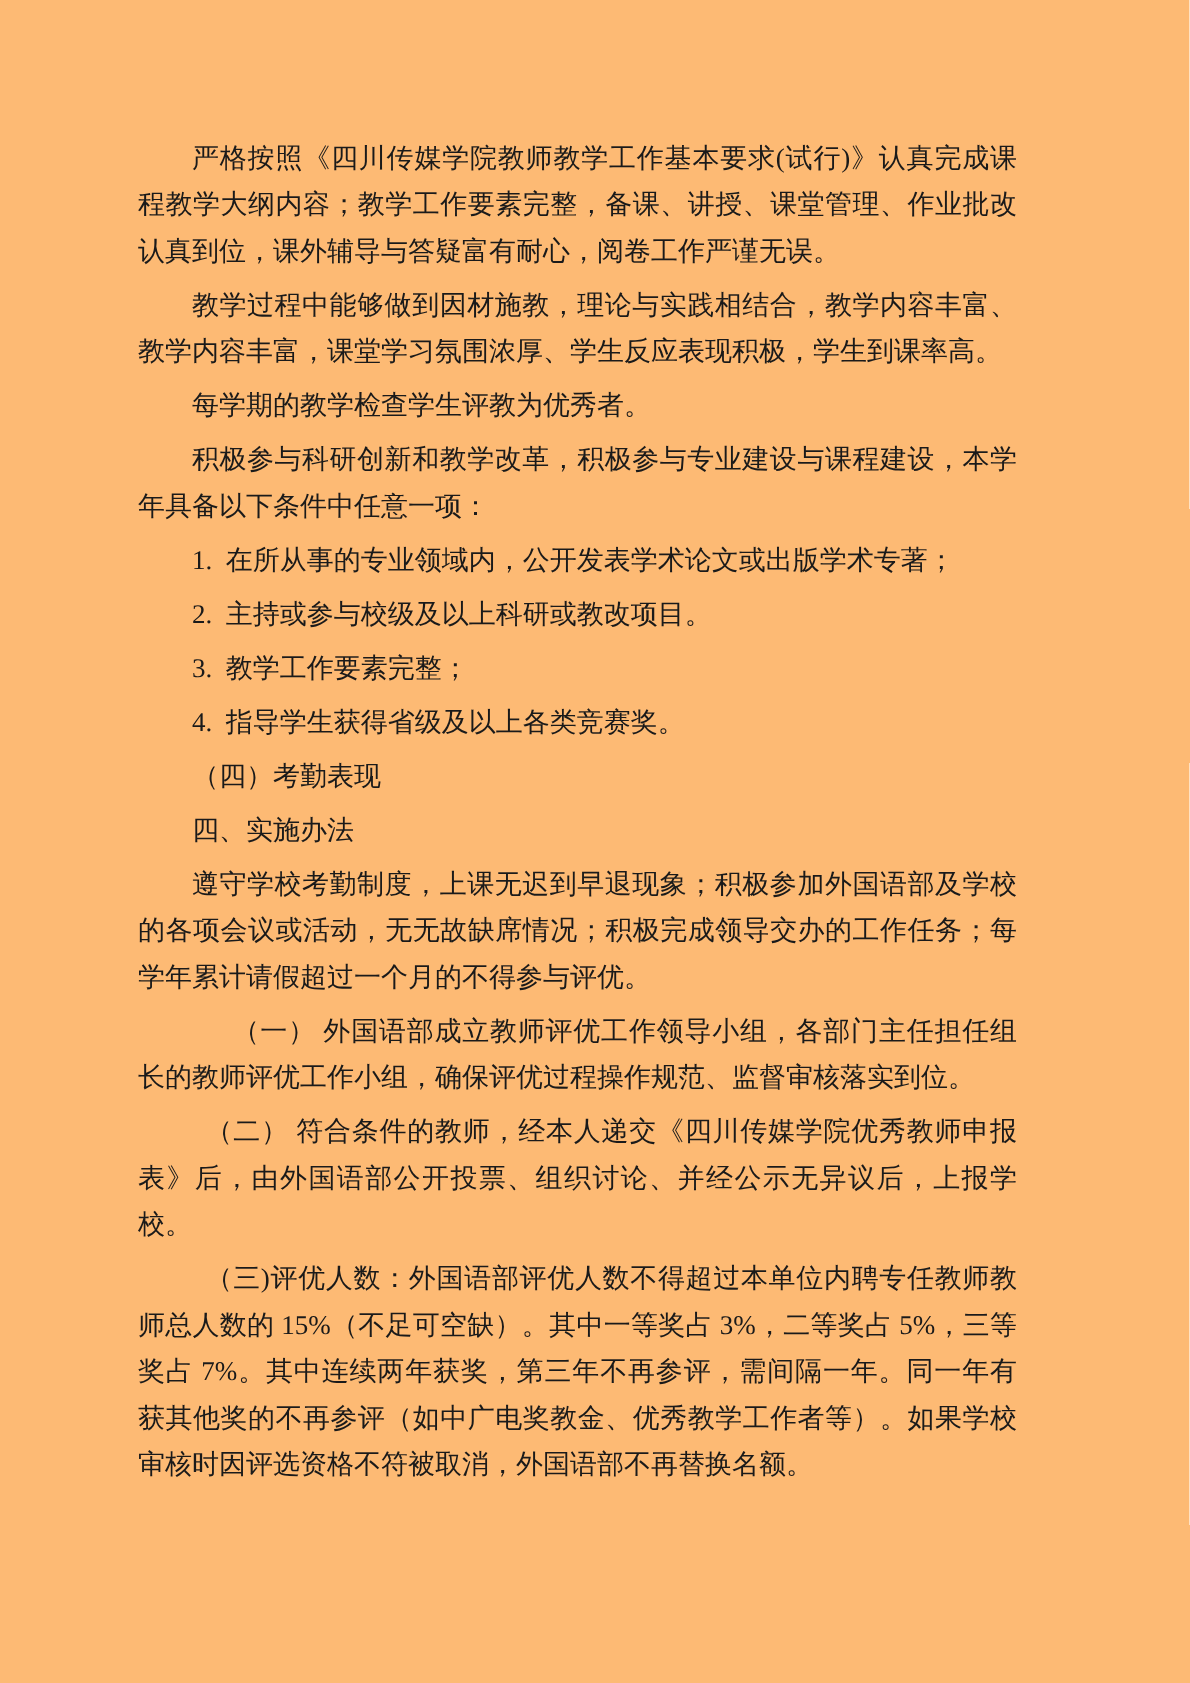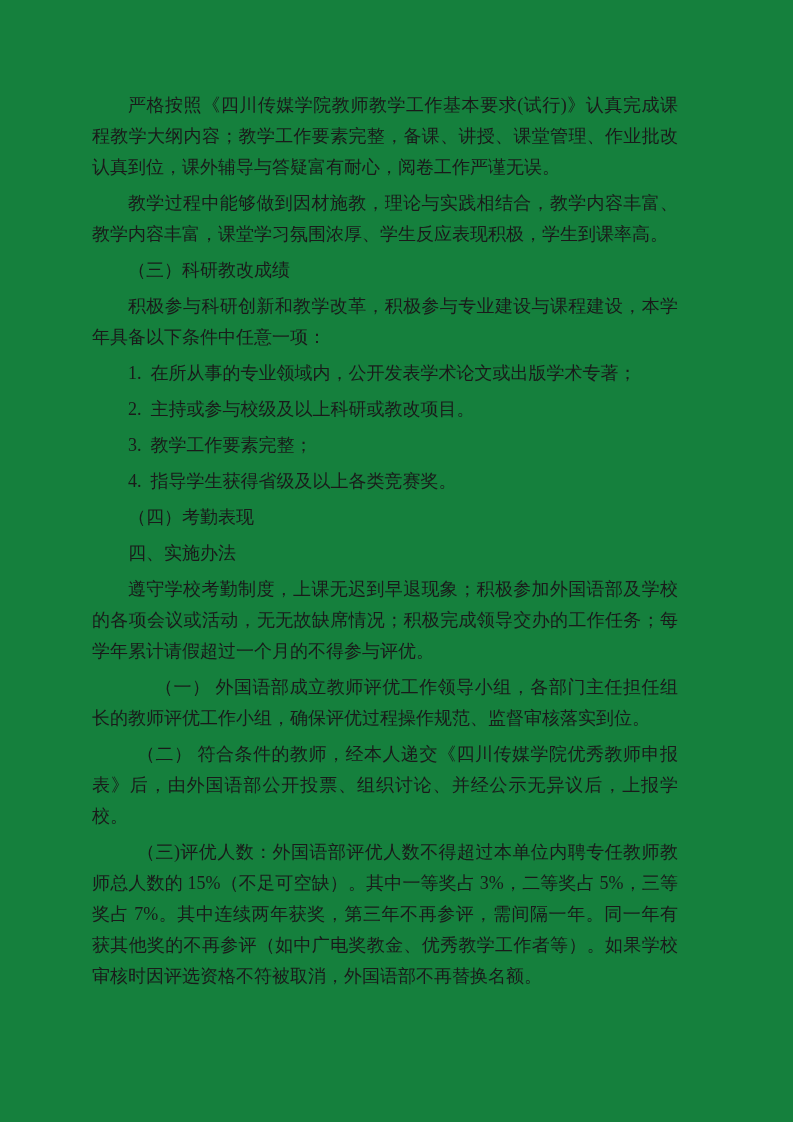--- a/index.html
+++ b/index.html
@@ -4,21 +4,21 @@
 <style>
   html, body {
     margin: 0;
     padding: 0;
     background: #ffffff;
   }
   .page {
     position: relative;
     width: 793px;
     height: 1122px;
-    background: #15803d;
+    background: #fdba74;
     overflow: hidden;
   }
   .doc-body {
     position: absolute;
     left: 92px;
     top: 90px;
     width: 586px;
     font-family: "Liberation Serif", "DejaVu Serif", serif;
     font-size: 18px;
     line-height: 31px;
@@ -34,21 +34,21 @@
   p.list-item     { text-indent: 2em; }
   .list-num { margin-right: 0.5em; }
 </style>
 </head>
 <body>
 
 <div class="page">
   <div class="doc-body" id="doc-body">
       <p class="indent-body">严格按照《四川传媒学院教师教学工作基本要求(试行)》认真完成课程教学大纲内容；教学工作要素完整，备课、讲授、课堂管理、作业批改认真到位，课外辅导与答疑富有耐心，阅卷工作严谨无误。</p>
       <p class="indent-body">教学过程中能够做到因材施教，理论与实践相结合，教学内容丰富、教学内容丰富，课堂学习氛围浓厚、学生反应表现积极，学生到课率高。</p>
-      <p class="indent-body">（三）科研教改成绩</p>
+      <p class="indent-body">每学期的教学检查学生评教为优秀者。</p>
       <p class="indent-body">积极参与科研创新和教学改革，积极参与专业建设与课程建设，本学年具备以下条件中任意一项：</p>
       <p class="list-item"><span class="list-num">1.</span><span>在所从事的专业领域内，公开发表学术论文或出版学术专著；</span></p>
       <p class="list-item"><span class="list-num">2.</span><span>主持或参与校级及以上科研或教改项目。</span></p>
       <p class="list-item"><span class="list-num">3.</span><span>教学工作要素完整；</span></p>
       <p class="list-item"><span class="list-num">4.</span><span>指导学生获得省级及以上各类竞赛奖。</span></p>
       <p class="indent-body">（四）考勤表现</p>
       <p class="indent-body">四、实施办法</p>
       <p class="indent-body">遵守学校考勤制度，上课无迟到早退现象；积极参加外国语部及学校的各项会议或活动，无无故缺席情况；积极完成领导交办的工作任务；每学年累计请假超过一个月的不得参与评优。</p>
       <p class="indent-sub1">（一） 外国语部成立教师评优工作领导小组，各部门主任担任组长的教师评优工作小组，确保评优过程操作规范、监督审核落实到位。</p>
       <p class="indent-sub2">（二） 符合条件的教师，经本人递交《四川传媒学院优秀教师申报表》后，由外国语部公开投票、组织讨论、并经公示无异议后，上报学校。</p>

